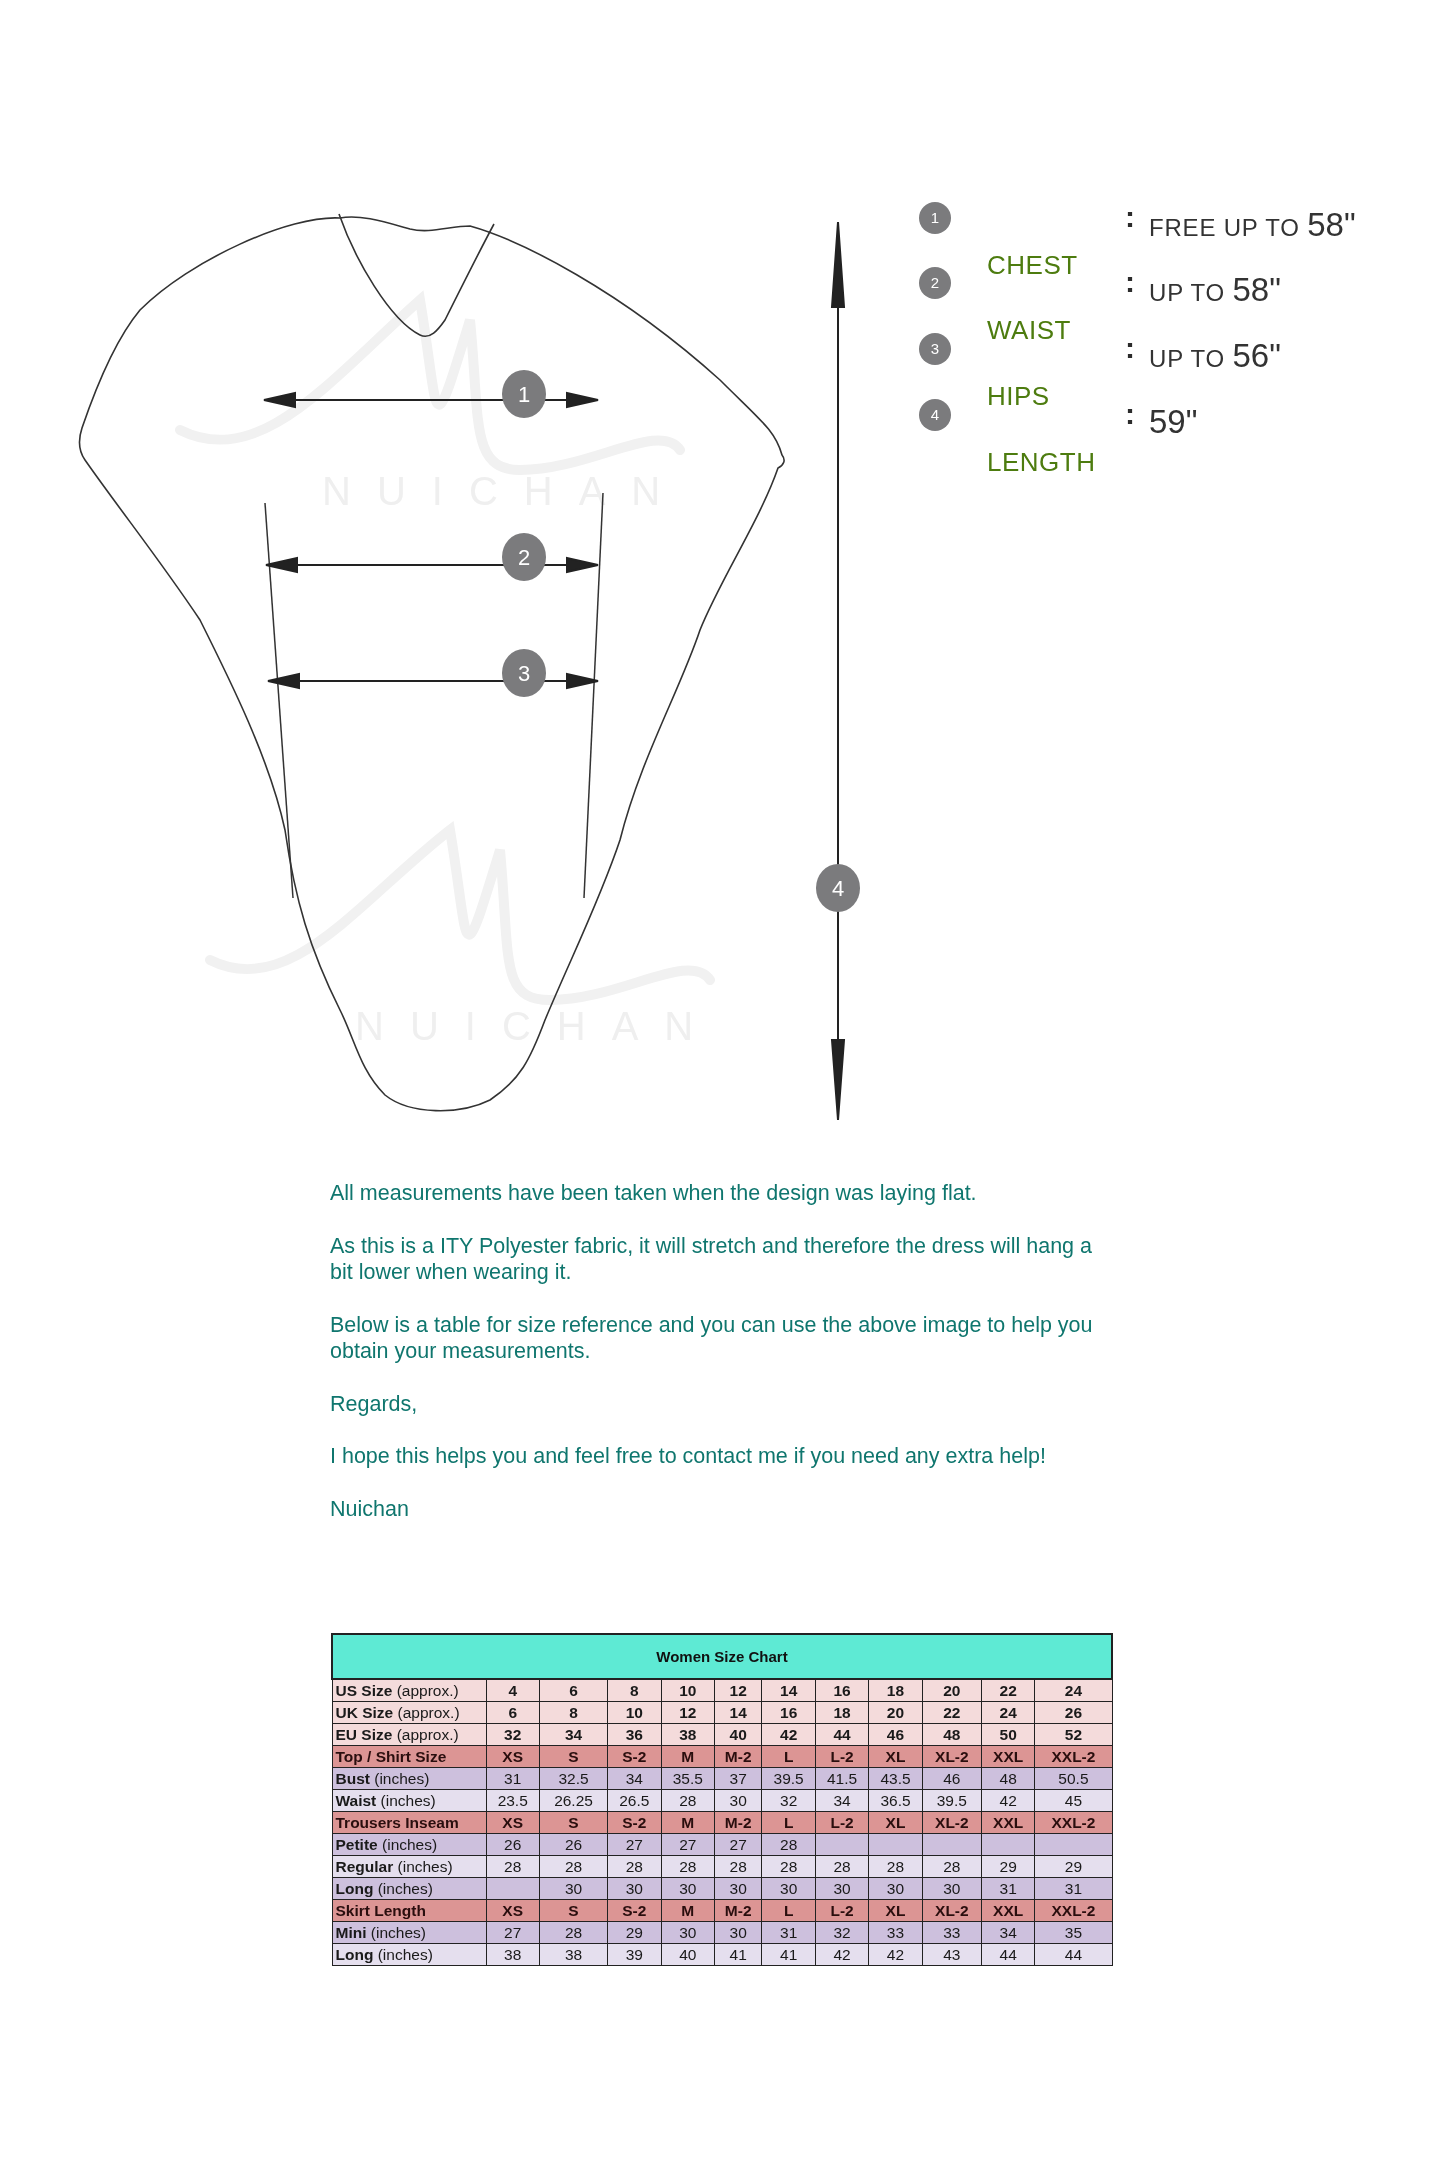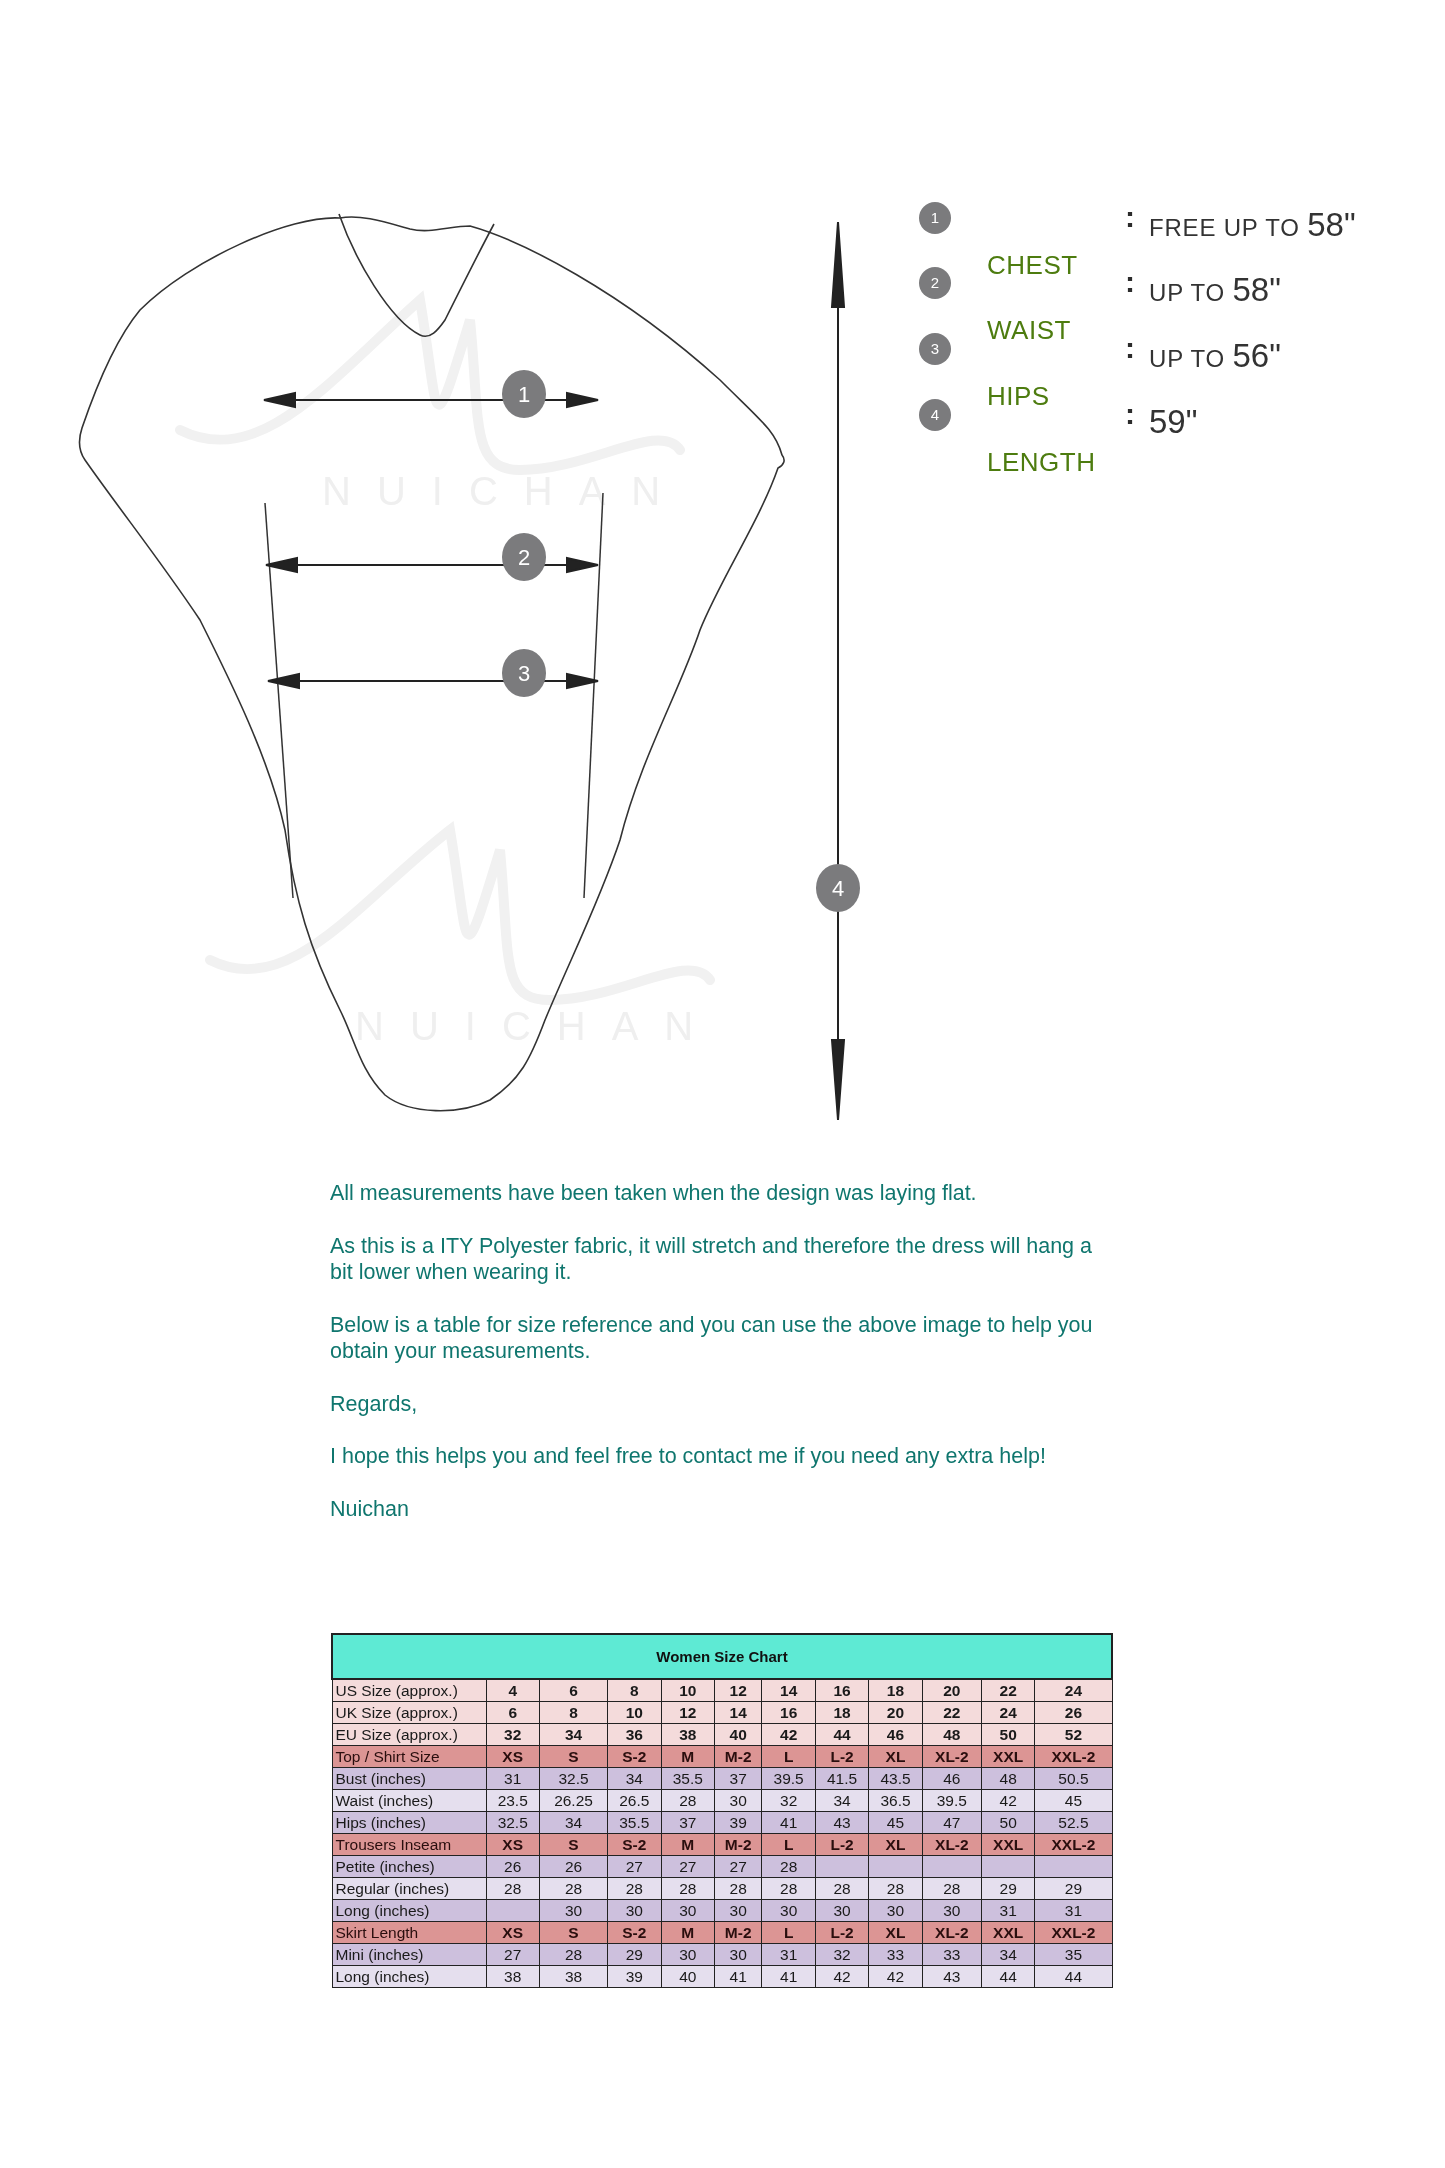--- a/index.html
+++ b/index.html
@@ -15,21 +15,21 @@
   .meas-value { position:absolute; left:234px; top:8px; font-size:24px; color:#333; letter-spacing:0.8px; white-space:nowrap; }
   .meas-value .big { font-size:33px; letter-spacing:0; }
   .notes { position:absolute; left:330px; top:1180px; width:790px; font-size:21.5px; line-height:26.5px; color:#0f766e; }
   .notes p { margin:0 0 26px 0; }
   .size-table { position:absolute; left:331px; top:1633px; width:782px; border-collapse:collapse;
                 font-family:"Liberation Sans", sans-serif; font-size:15.5px; }
   .size-table th.title { background:#5eead4; height:21px; font-size:15px; font-weight:bold; color:#111;
                          border:2px solid #222; padding:11px; }
   .size-table td { border:1.5px solid #222; height:21px; padding:0; text-align:center; color:#1a1a1a; }
   .size-table td.label { text-align:left; padding-left:3px; width:150px; white-space:nowrap; }
-  .size-table td.label b { font-weight:normal; }
+  .size-table td.label b { font-weight:bold; }
   .r-size td { background:#f4dbdb; font-weight:bold; }
   .r-size td.label { font-weight:normal; }
   .r-head td { background:#dc9594; font-weight:bold; color:#2a0e0e; }
   .r-dark td { background:#cdc0dd; }
   .r-light td { background:#e5dfee; }
 </style>
 </head>
 <body>
 
 <svg id="diagram" viewBox="0 0 1445 1160" xmlns="http://www.w3.org/2000/svg">
@@ -225,34 +225,20 @@
         <td>26.5</td>
         <td>28</td>
         <td>30</td>
         <td>32</td>
         <td>34</td>
         <td>36.5</td>
         <td>39.5</td>
         <td>42</td>
         <td>45</td>
       </tr>
-      <tr class="r-dark">
-        <td class="label"><b>Hips</b><span> (inches)</span></td>
-        <td>32.5</td>
-        <td>34</td>
-        <td>35.5</td>
-        <td>37</td>
-        <td>39</td>
-        <td>41</td>
-        <td>43</td>
-        <td>45</td>
-        <td>47</td>
-        <td>50</td>
-        <td>52.5</td>
-      </tr>
       <tr class="r-head">
         <td class="label"><b>Trousers Inseam</b><span></span></td>
         <td>XS</td>
         <td>S</td>
         <td>S-2</td>
         <td>M</td>
         <td>M-2</td>
         <td>L</td>
         <td>L-2</td>
         <td>XL</td>

